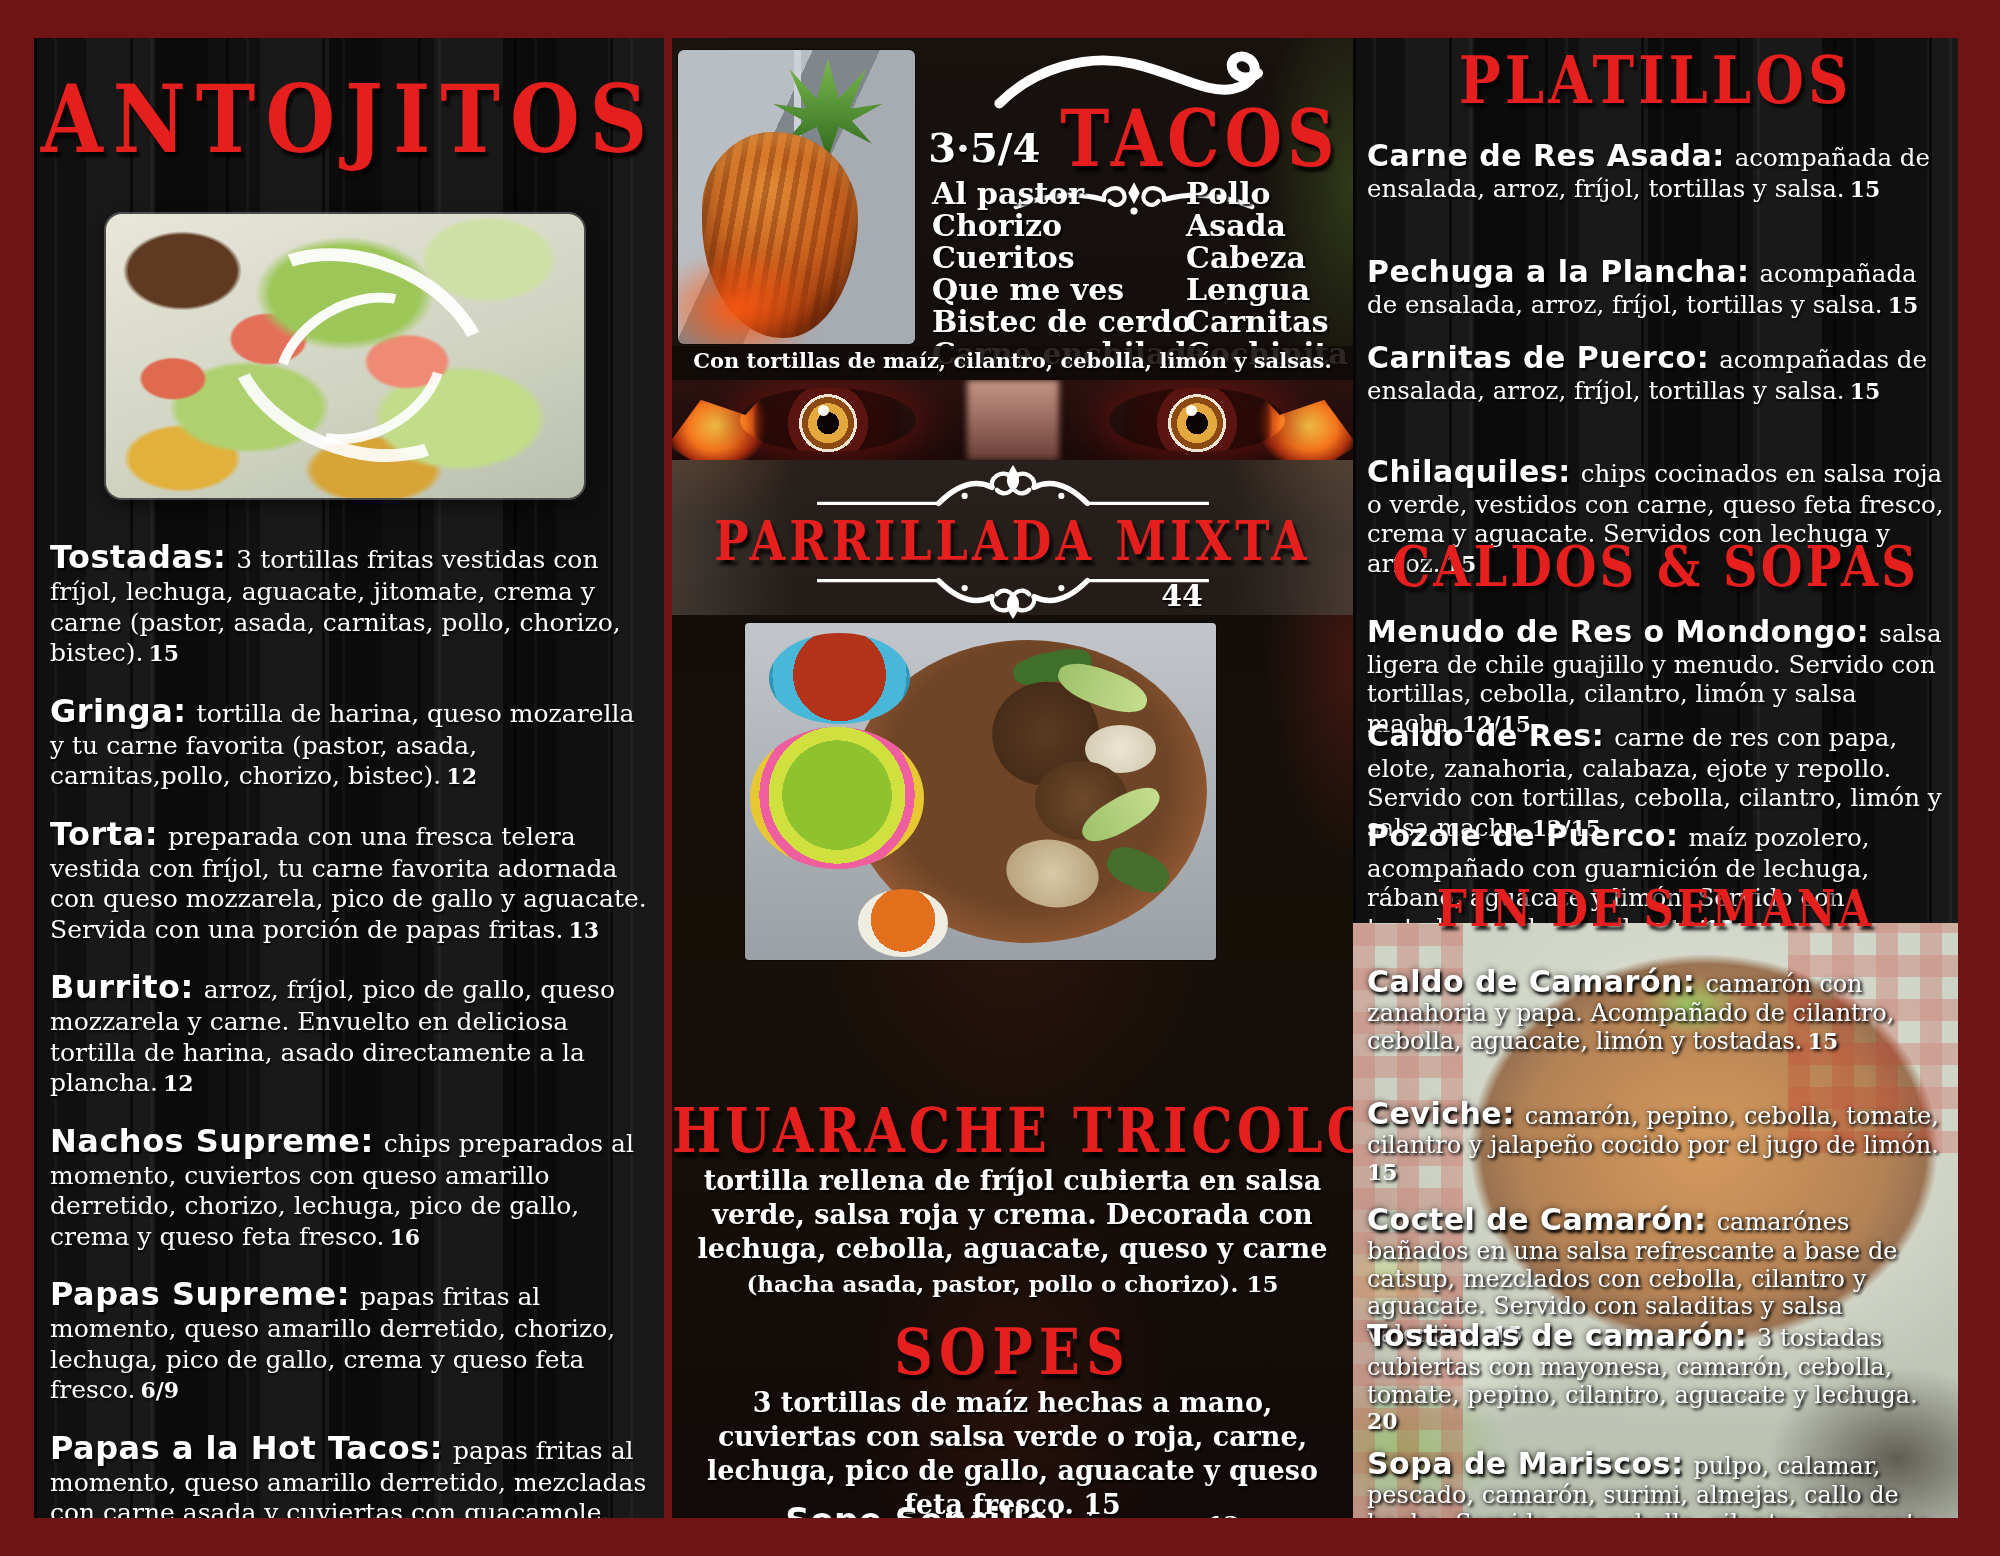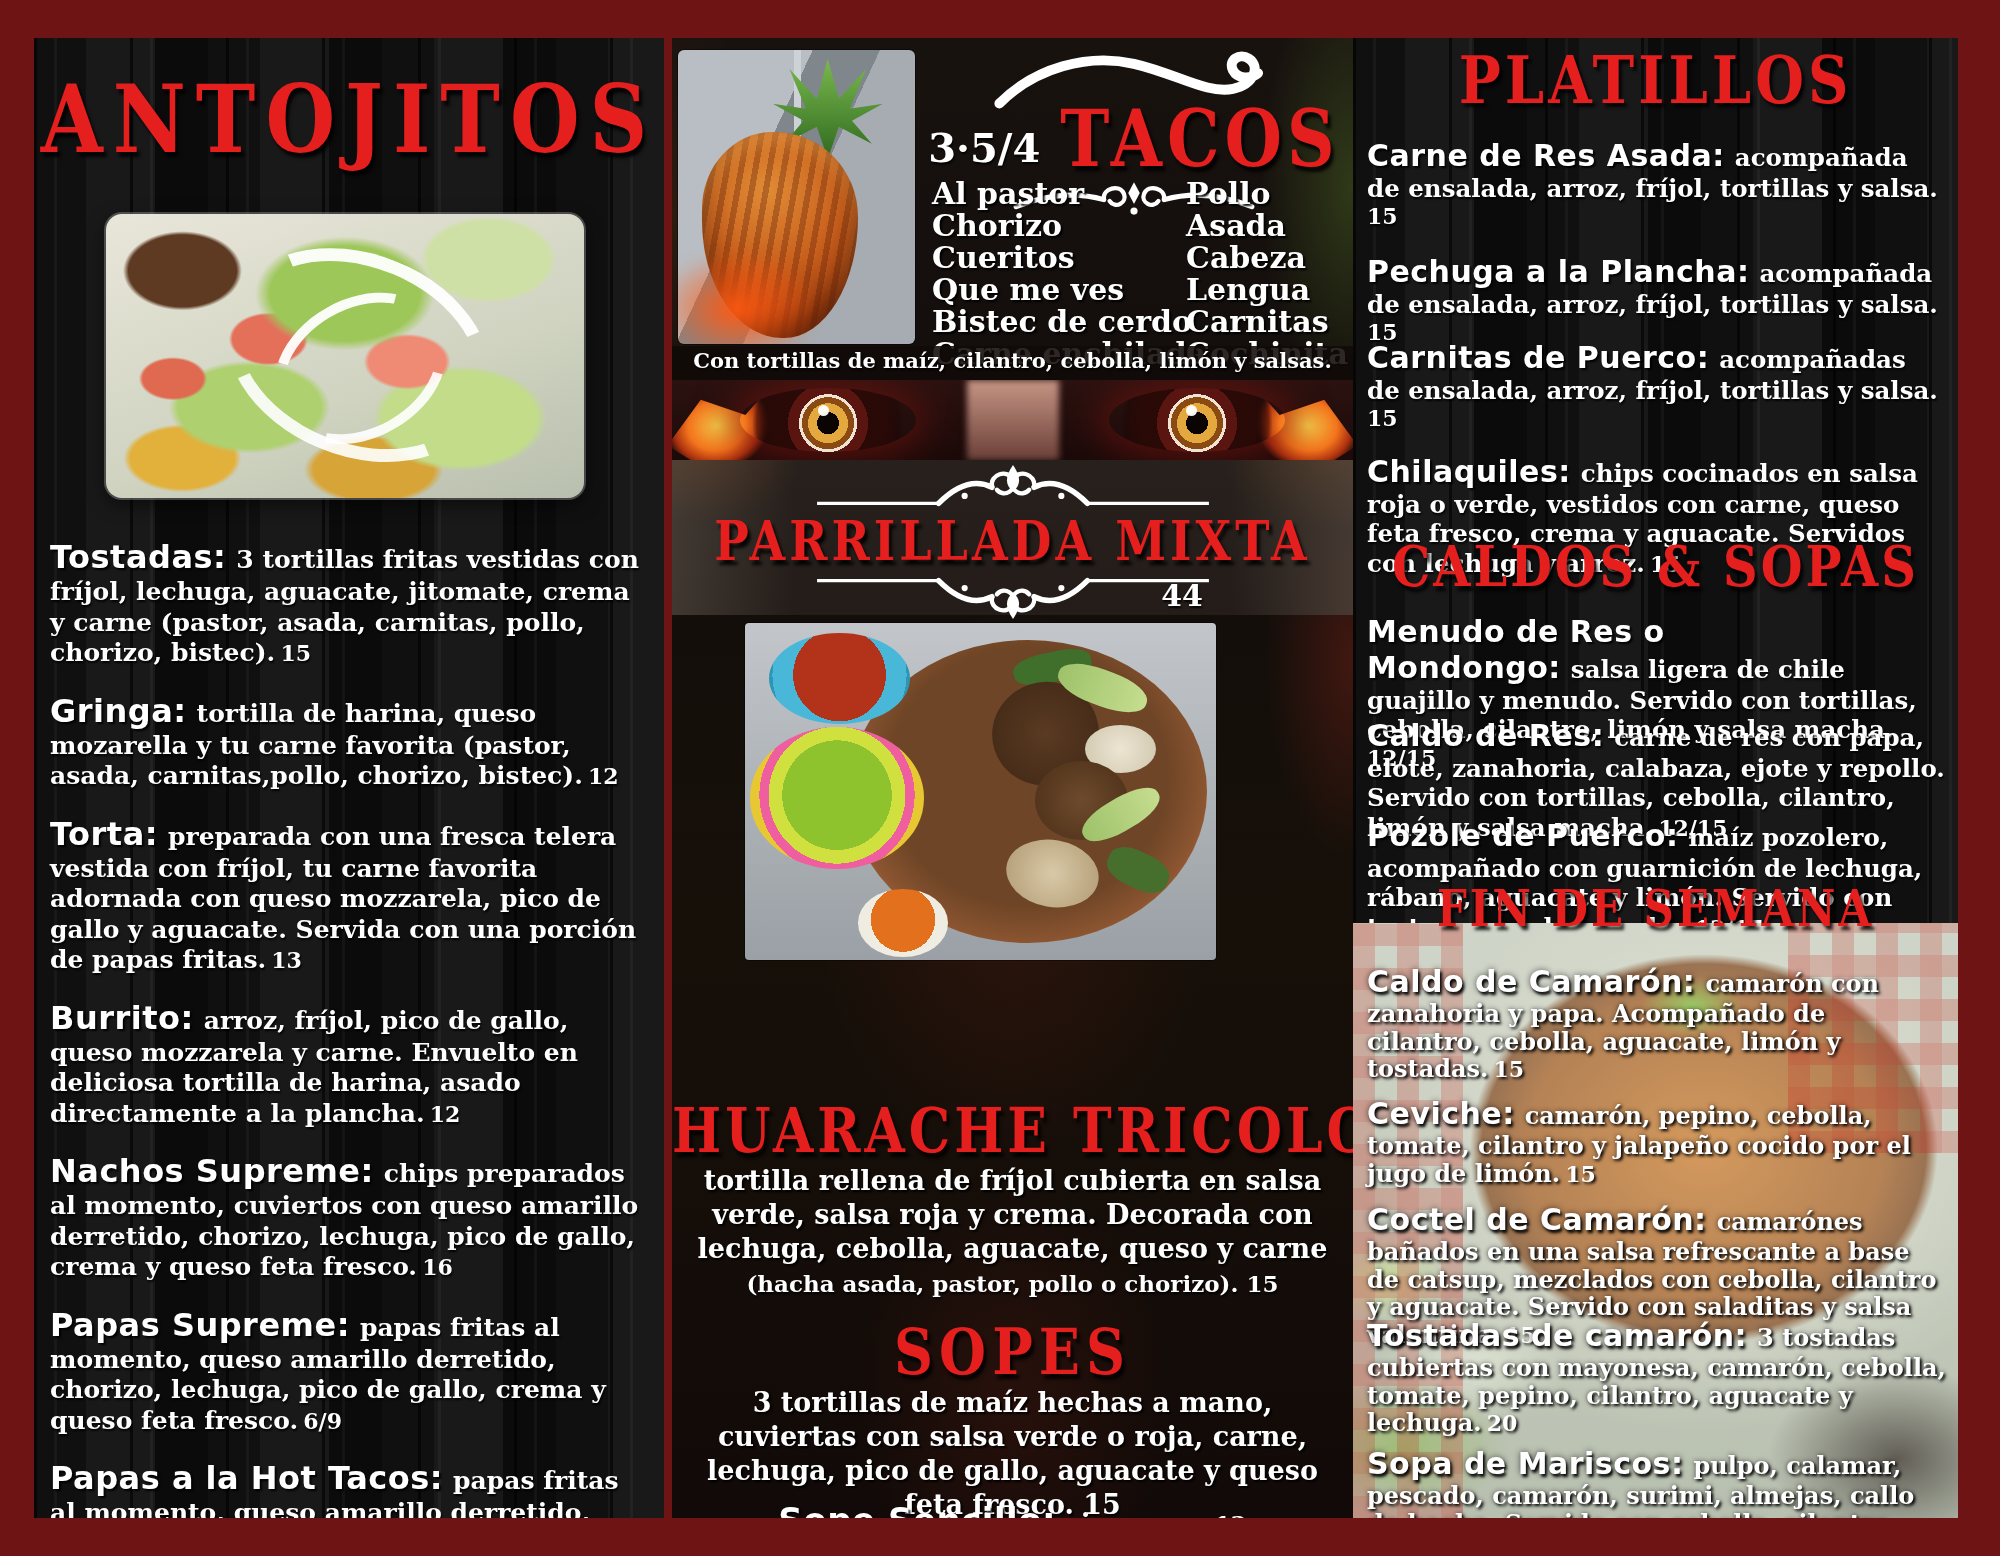--- a/index.html
+++ b/index.html
@@ -40,21 +40,21 @@
     color:#e51e1e;letter-spacing:3px;
     text-shadow:3px 4px 3px rgba(0,0,0,0.85);
     transform:scaleY(1.18);transform-origin:center;
     white-space:nowrap;
   }
   .iname{
     font-family:"DejaVu Sans", sans-serif;font-weight:700;color:#fff;
     text-shadow:2px 2px 2px rgba(0,0,0,0.9);letter-spacing:0.5px;margin-right:10px;
   }
   .idesc{
-    font-family:"DejaVu Serif", serif;font-weight:700;color:#fff;
+    font-family:"DejaVu Serif", serif;font-weight:400;color:#fff;
     text-shadow:1px 2px 2px rgba(0,0,0,0.9);
   }
   .price{
     font-family:"DejaVu Serif", serif;font-weight:700;color:#fff;
     text-shadow:1px 2px 2px rgba(0,0,0,0.9);
   }
 
   
   .ant-title{margin-top:34px;font-size:80px;letter-spacing:10px;}
   .photo{position:absolute;border-radius:16px;}

